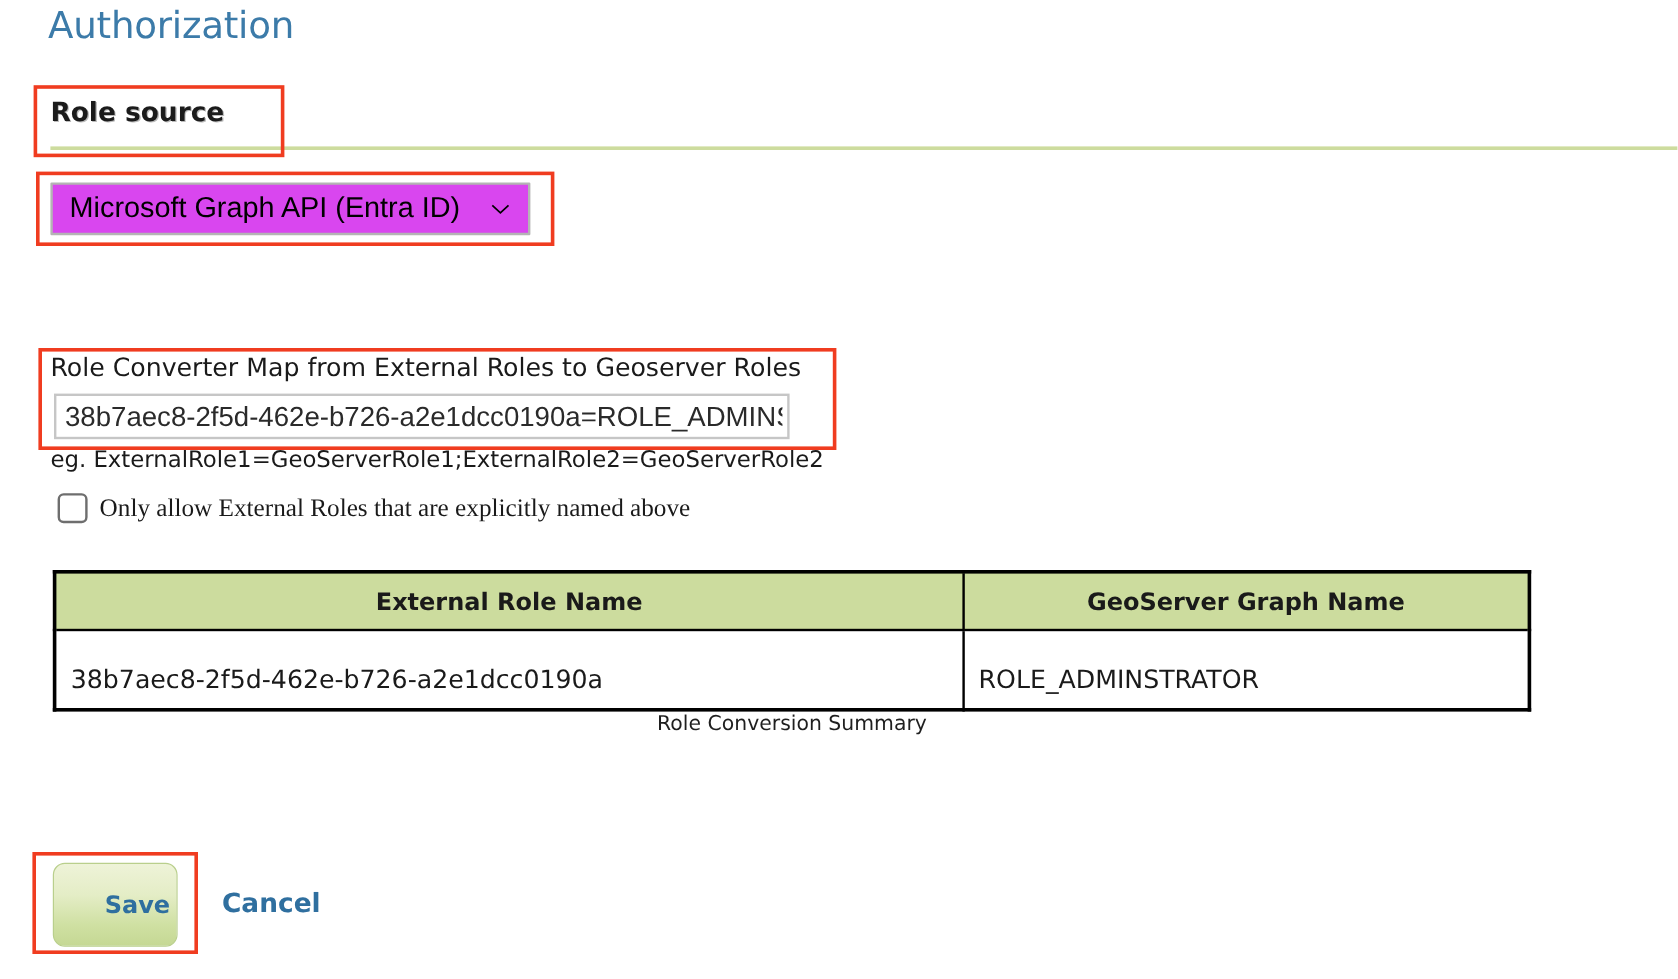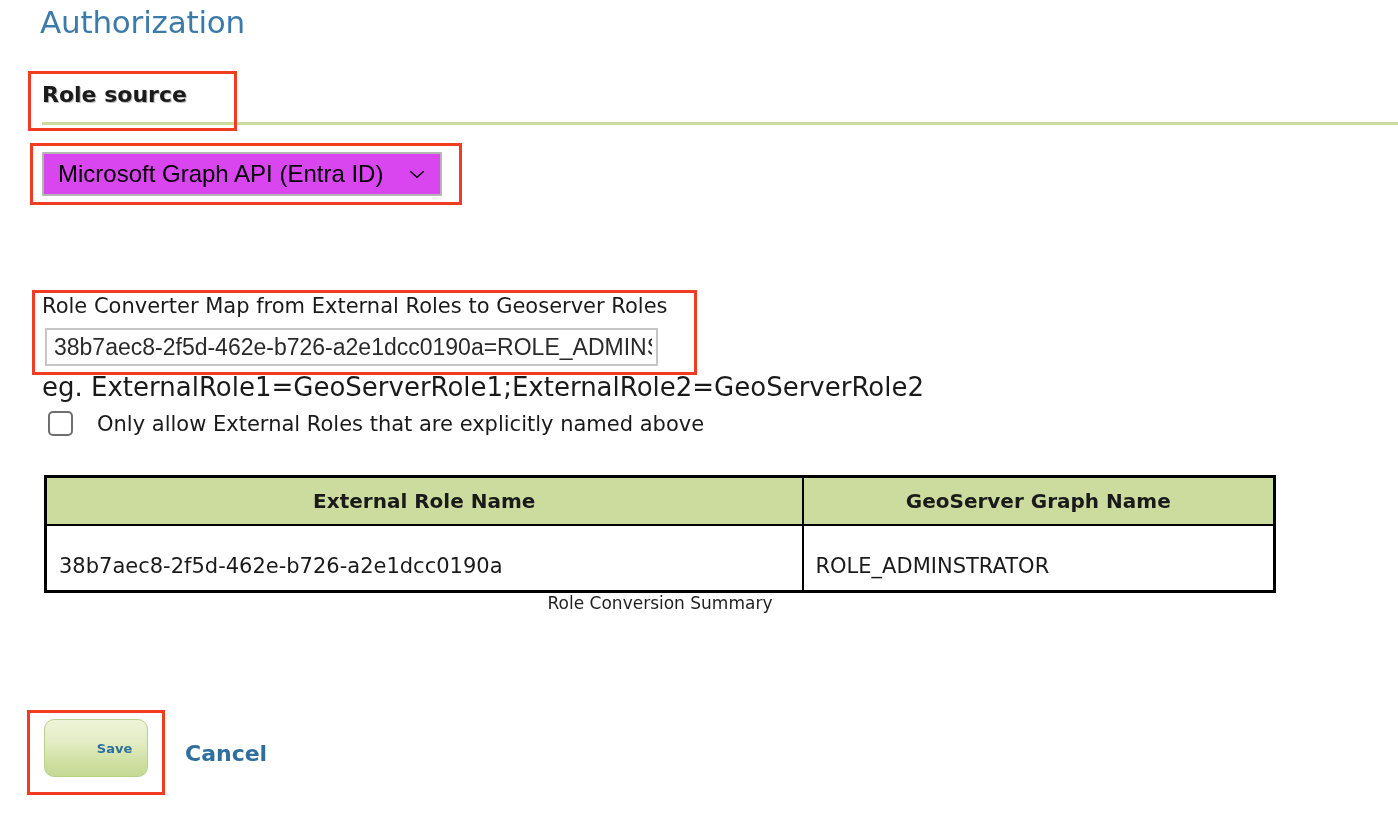--- a/index.html
+++ b/index.html
@@ -103,33 +103,34 @@
     font-size: 23px;
     color: #2a2a2a;
     padding: 0 4px 0 7px;
     border-radius: 0;
     outline: none;
   }
   #map-hint {
     position: absolute;
     left: 42px;
     top: 372px;
-    font-size: 26px;
+    font-size: 19px;
     color: #1a1a1a;
     white-space: nowrap;
   }
 
   
   #only-allow-row {
     position: absolute;
     left: 48px;
     top: 411px;
     display: flex;
     align-items: center;
-    gap: 24px;
+    gap: 10px;
+    font-family: Liberation Serif, serif;
   }
   #only-allow-checkbox {
     width: 25px;
     height: 25px;
     box-sizing: border-box;
     border: 2px solid #6e6e6e;
     border-radius: 5px;
     background: #ffffff;
     flex: none;
     cursor: pointer;
@@ -184,28 +185,28 @@
     font-size: 17px;
     color: #1f1f1f;
   }
 
   
   #save-button {
     position: absolute;
     left: 44px;
     top: 719px;
     width: 104px;
-    height: 58px;
+    height: 70px;
     box-sizing: border-box;
     border: 1px solid #b9cf8c;
     border-radius: 10px;
     background: linear-gradient(to bottom, #eef3d8 0%, #e4edc6 38%, #cfe0a2 75%, #c5d894 100%);
     color: #2f6f9f;
     font-family: "DejaVu Sans", sans-serif;
-    font-size: 13px;
+    font-size: 20px;
     font-weight: bold;
     display: flex;
     align-items: center;
     justify-content: center;
     cursor: pointer;
     padding-left: 37px;
   }
   #cancel-link {
     position: absolute;
     left: 185px;

